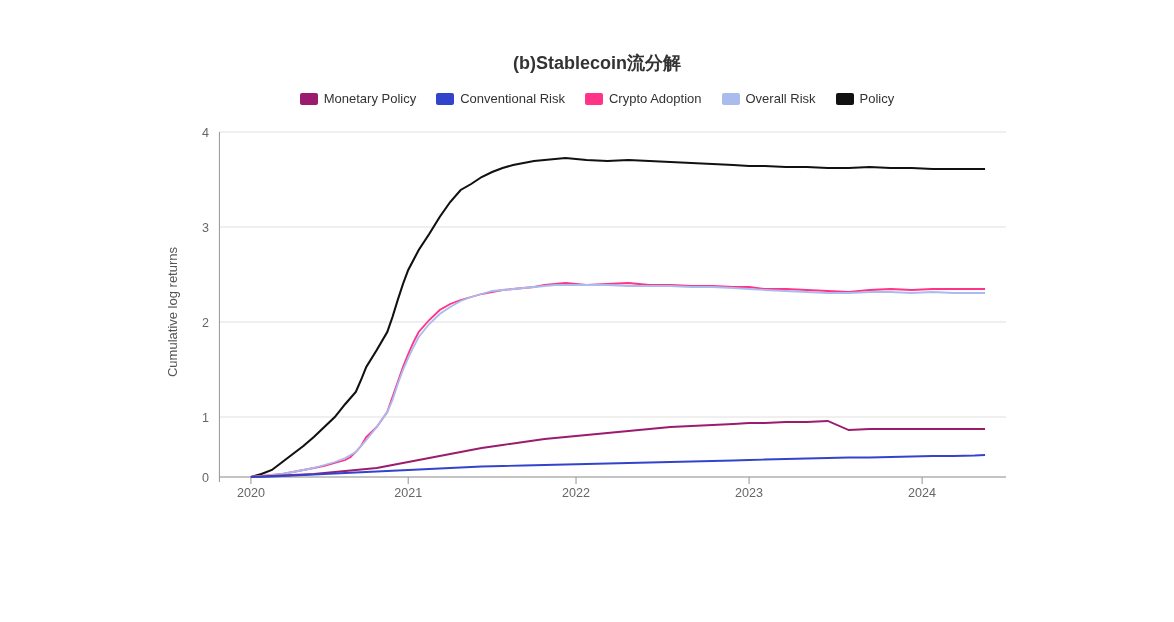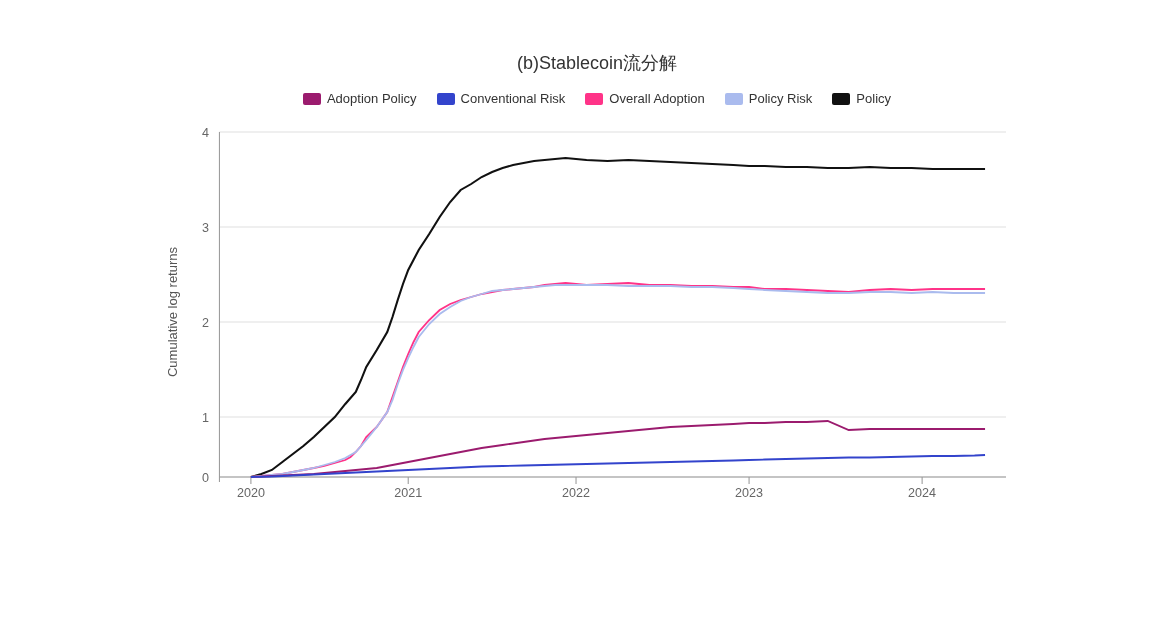--- a/index.html
+++ b/index.html
@@ -16,21 +16,21 @@
       width: 1000px;
       height: 560px;
       position: relative;
       padding: 20px 60px 60px 80px;
     }
     .chart-title {
       text-align: center;
       font-size: 18px;
       color: #333;
       margin-bottom: 16px;
-      font-weight: normal;
+      font-weight: bold;
     }
     .legend {
       display: flex;
       align-items: center;
       justify-content: center;
       gap: 20px;
       margin-bottom: 16px;
       flex-wrap: wrap;
     }
     .legend-item {
@@ -80,33 +80,33 @@
 </head>
 <body>
 
 <div class="chart-container">
   <div class="chart-title">(b)Stablecoin流分解</div>
 
   <div class="legend">
 
   <div class="legend-item">
         <div class="legend-color" style="background-color: rgb(155, 27, 110);"></div>
-        <span>Adoption Policy</span>
+        <span>Monetary Policy</span>
       </div>
       <div class="legend-item">
         <div class="legend-color" style="background-color: rgb(51, 68, 204);"></div>
         <span>Conventional Risk</span>
       </div>
       <div class="legend-item">
         <div class="legend-color" style="background-color: rgb(255, 51, 136);"></div>
-        <span>Overall Adoption</span>
+        <span>Crypto Adoption</span>
       </div>
       <div class="legend-item">
         <div class="legend-color" style="background-color: rgb(170, 187, 238);"></div>
-        <span>Policy Risk</span>
+        <span>Overall Risk</span>
       </div>
       <div class="legend-item">
         <div class="legend-color" style="background-color: rgb(17, 17, 17);"></div>
         <span>Policy</span>
       </div>
     </div>
 
   <div class="chart-area">
     <div class="y-axis-label">Cumulative log returns</div>
     <svg class="chart-svg" viewBox="0 0 820 380" preserveAspectRatio="none">

